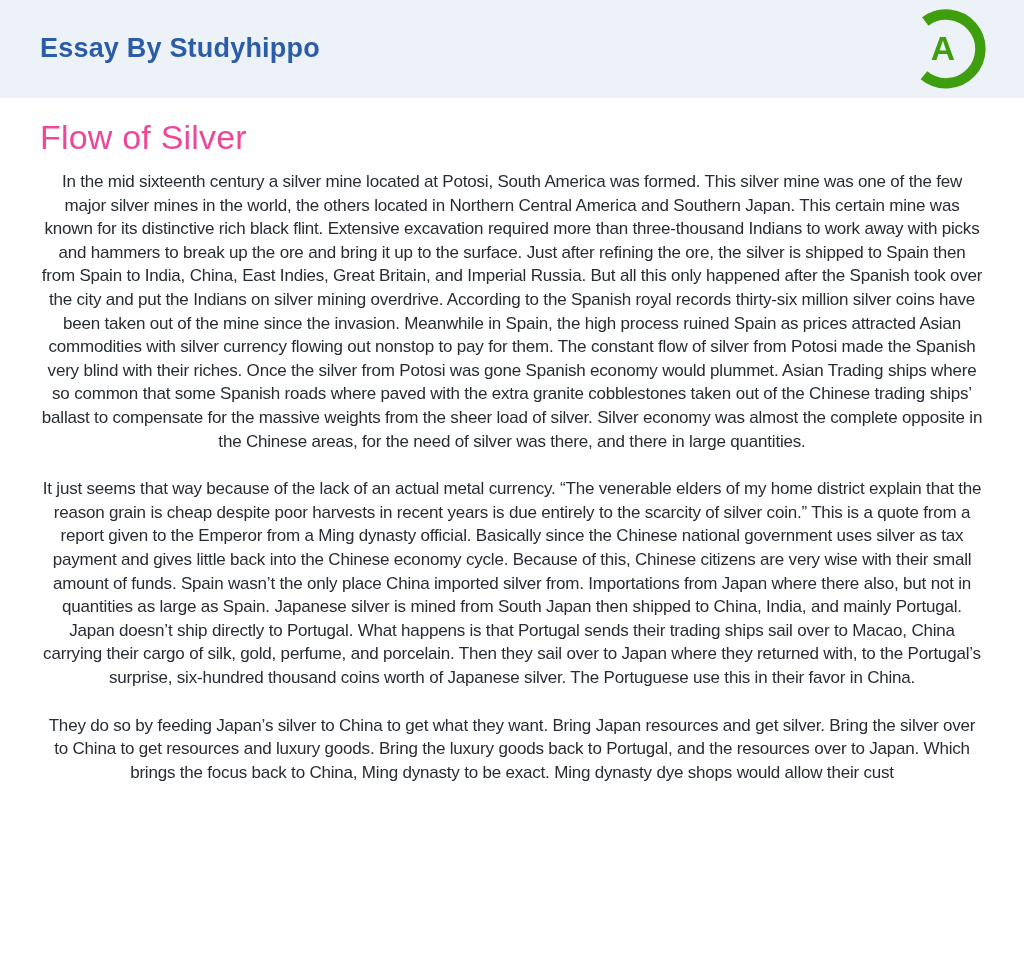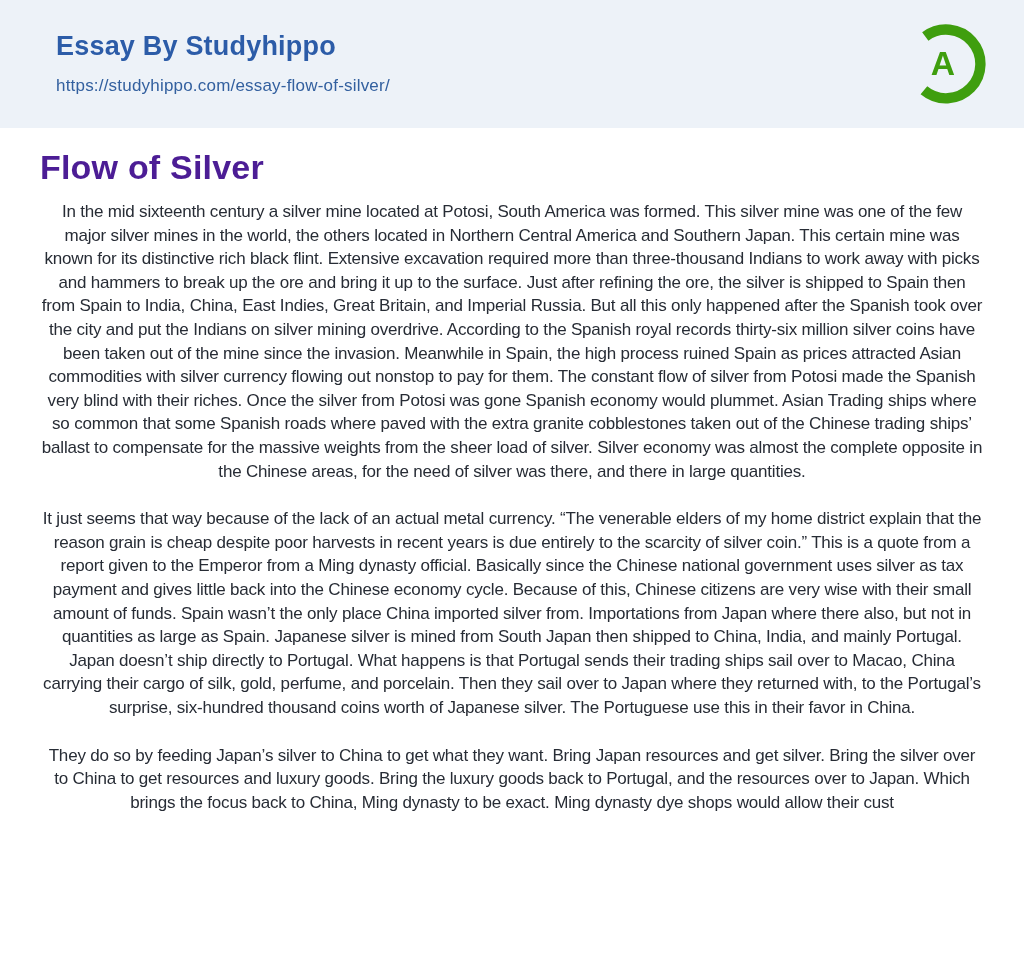--- a/index.html
+++ b/index.html
@@ -10,26 +10,26 @@
     margin: 0 auto;
     font-family: "Liberation Sans", sans-serif;
     overflow: hidden;
   }
   .page {
     width: 1024px;
     height: 955px;
     background: #ffffff;
   }
   .header {
-    height: 128px;
+    height: 98px;
     background: #edf2f8;
     display: flex;
     align-items: center;
     justify-content: space-between;
-    padding: 0 38px 0 56px;
+    padding: 0 38px 0 40px;
   }
   .header-text { display: flex; flex-direction: column; }
   .site-title {
     color: #2c5ca8;
     font-size: 27px;
     font-weight: 700;
     letter-spacing: 0.2px;
     line-height: 1.1;
   }
   .page-url {
@@ -39,23 +39,23 @@
     font-weight: 400;
     text-decoration: none;
     letter-spacing: 0.2px;
   }
   .logo { width: 80px; height: 80px; flex: 0 0 auto; }
   .logo svg { width: 100%; height: 100%; display: block; }
   .main {
     padding: 20px 40px 0 40px;
   }
   .essay-title {
-    color: #4c1d95;
+    color: #ec4899;
     font-size: 34px;
-    font-weight: 700;
+    font-weight: 400;
     letter-spacing: 0.2px;
     margin-bottom: 13px;
     line-height: 1.15;
   }
   .essay-paragraph {
     color: #272c35;
     font-size: 17px;
     line-height: 23.6px;
     letter-spacing: -0.2px;
     margin-bottom: 24px;
@@ -63,21 +63,20 @@
   }
 </style>
 </head>
 <body>
 
 <div class="page">
 
   <header class="header">
     <div class="header-text">
       <div class="site-title">Essay By Studyhippo</div>
-      <div class="page-url">https://studyhippo.com/essay-flow-of-silver/</div>
     </div>
     <div class="logo">
       <svg viewBox="0 0 100 100" aria-hidden="true">
         <path d="M 24.1 15.6 A 43 43 0 1 1 22.4 82.9" fill="none" stroke="#3f9e0e" stroke-width="13" stroke-linecap="butt"></path>
         <text x="46" y="64" text-anchor="middle" font-family="Liberation Sans, sans-serif" font-size="42" font-weight="600" fill="#3f9e0e">A</text>
       </svg>
     </div>
   </header>
 
   <main class="main">

